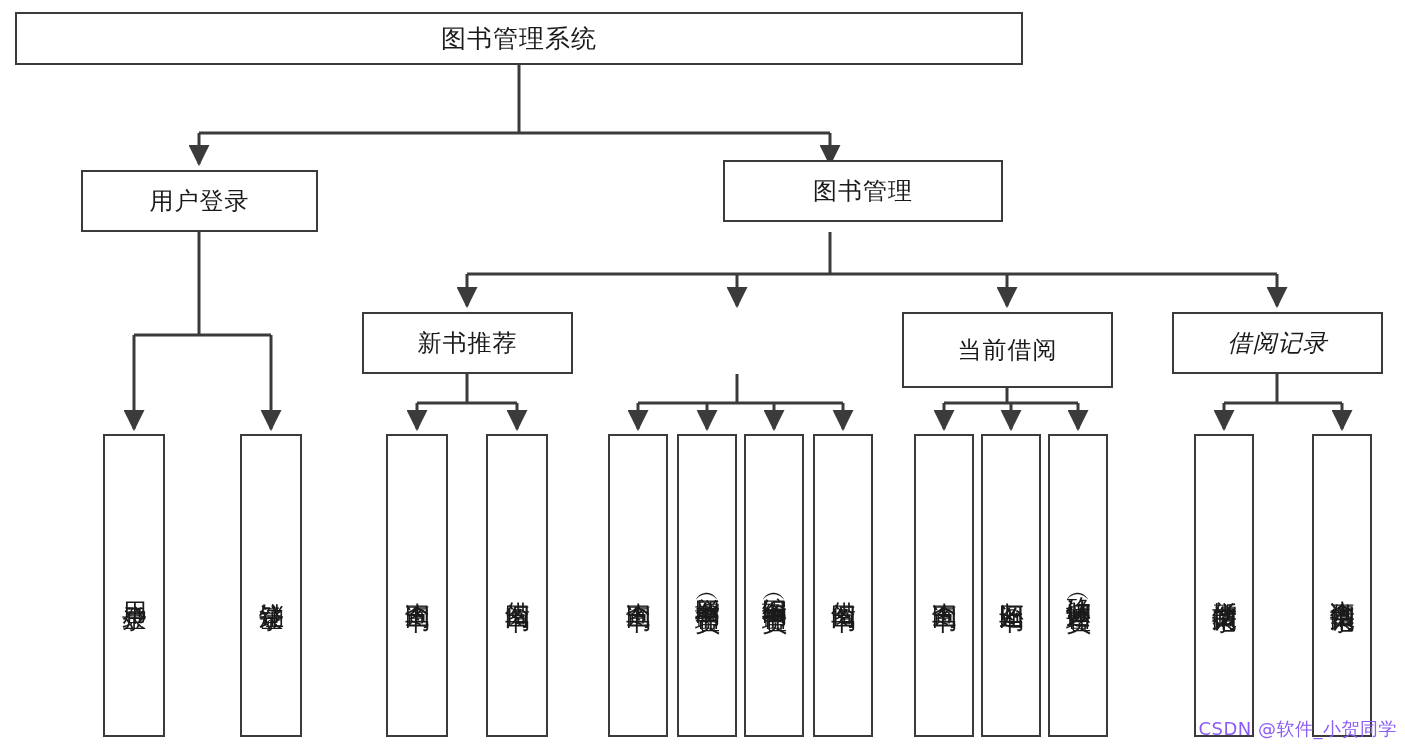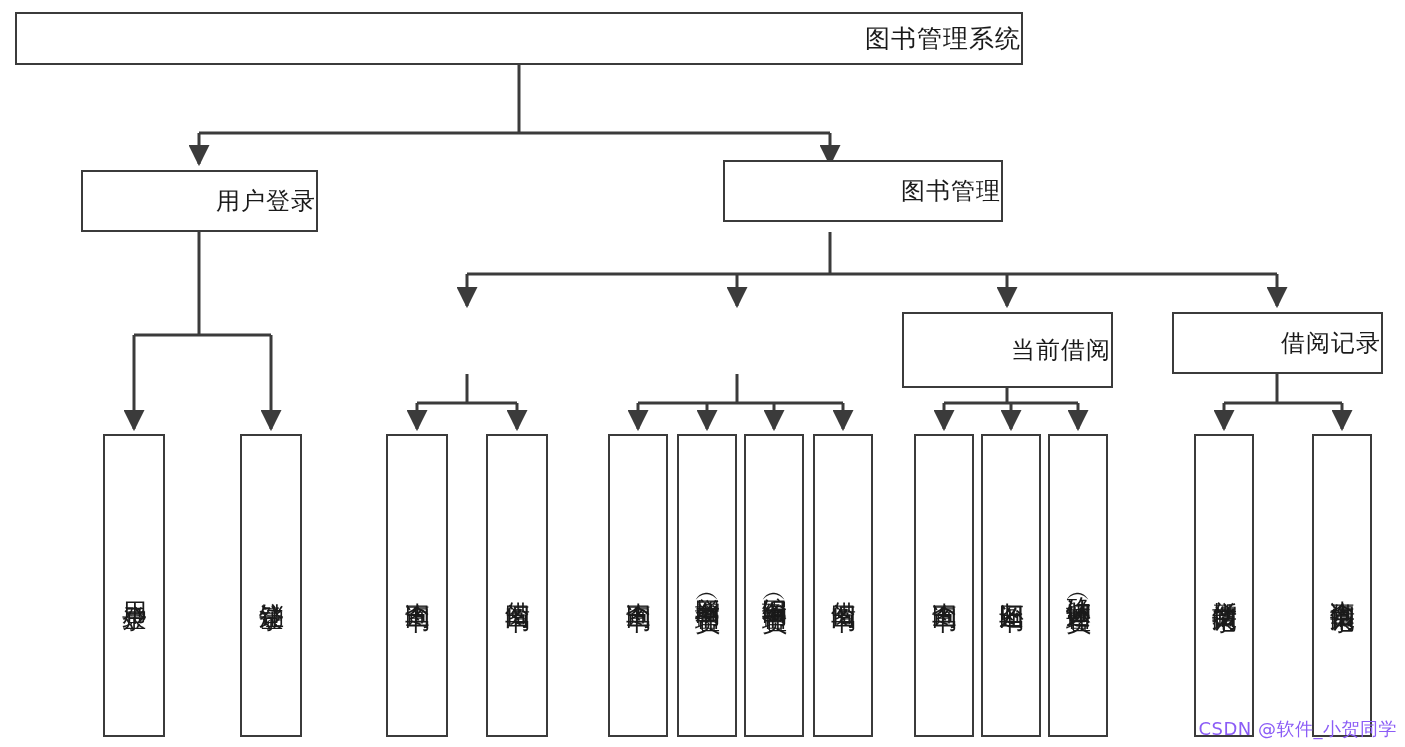--- a/index.html
+++ b/index.html
@@ -25,21 +25,21 @@
     height: 747px;
     pointer-events: none;
   }
   .node {
     position: absolute;
     box-sizing: border-box;
     border: 2.5px solid #3b3b3b;
     background: #ffffff;
     display: flex;
     align-items: center;
-    justify-content: flex-end;
+    justify-content: center;
     color: #1a1a1a;
   }
   .node-h {
     font-size: 24px;
     line-height: 1.1;
     letter-spacing: 1px;
     white-space: nowrap;
   }
   .node-root {
     font-size: 25px;
@@ -129,24 +129,27 @@
     <span>图书管理系统</span>
   </div>
 
   <div class="node node-h" style="left:81px; top:170px; width:237px; height:62px;">
     <span>用户登录</span>
   </div>
   <div class="node node-h" style="left:711px; top:160px; width:280px; height:62px;margin-left:12px;">
     <span>图书管理</span>
   </div>
 
+  <div class="node node-h" style="left:362px; top:312px; width:211px; height:62px;">
+    <span>新书推荐</span>
+  </div>
   <div class="node node-h" style="left:902px; top:312px; width:211px; height:76px;">
     <span>当前借阅</span>
   </div>
-  <div class="node node-h" style="left:1172px; top:312px; width:211px; height:62px;">
+  <div class="node node-h" style="left:1172px; top:312px; width:211px; height:62px;font-style:italic;">
     <span>借阅记录</span>
   </div>
 
   <div class="node leaf" style="left:103px; top:434px; width:62px; height:303px;">
     <span class="node-v">用户登录</span>
   </div>
   <div class="node leaf" style="left:240px; top:434px; width:62px; height:303px;">
     <span class="node-v">注销登录</span>
   </div>
 

